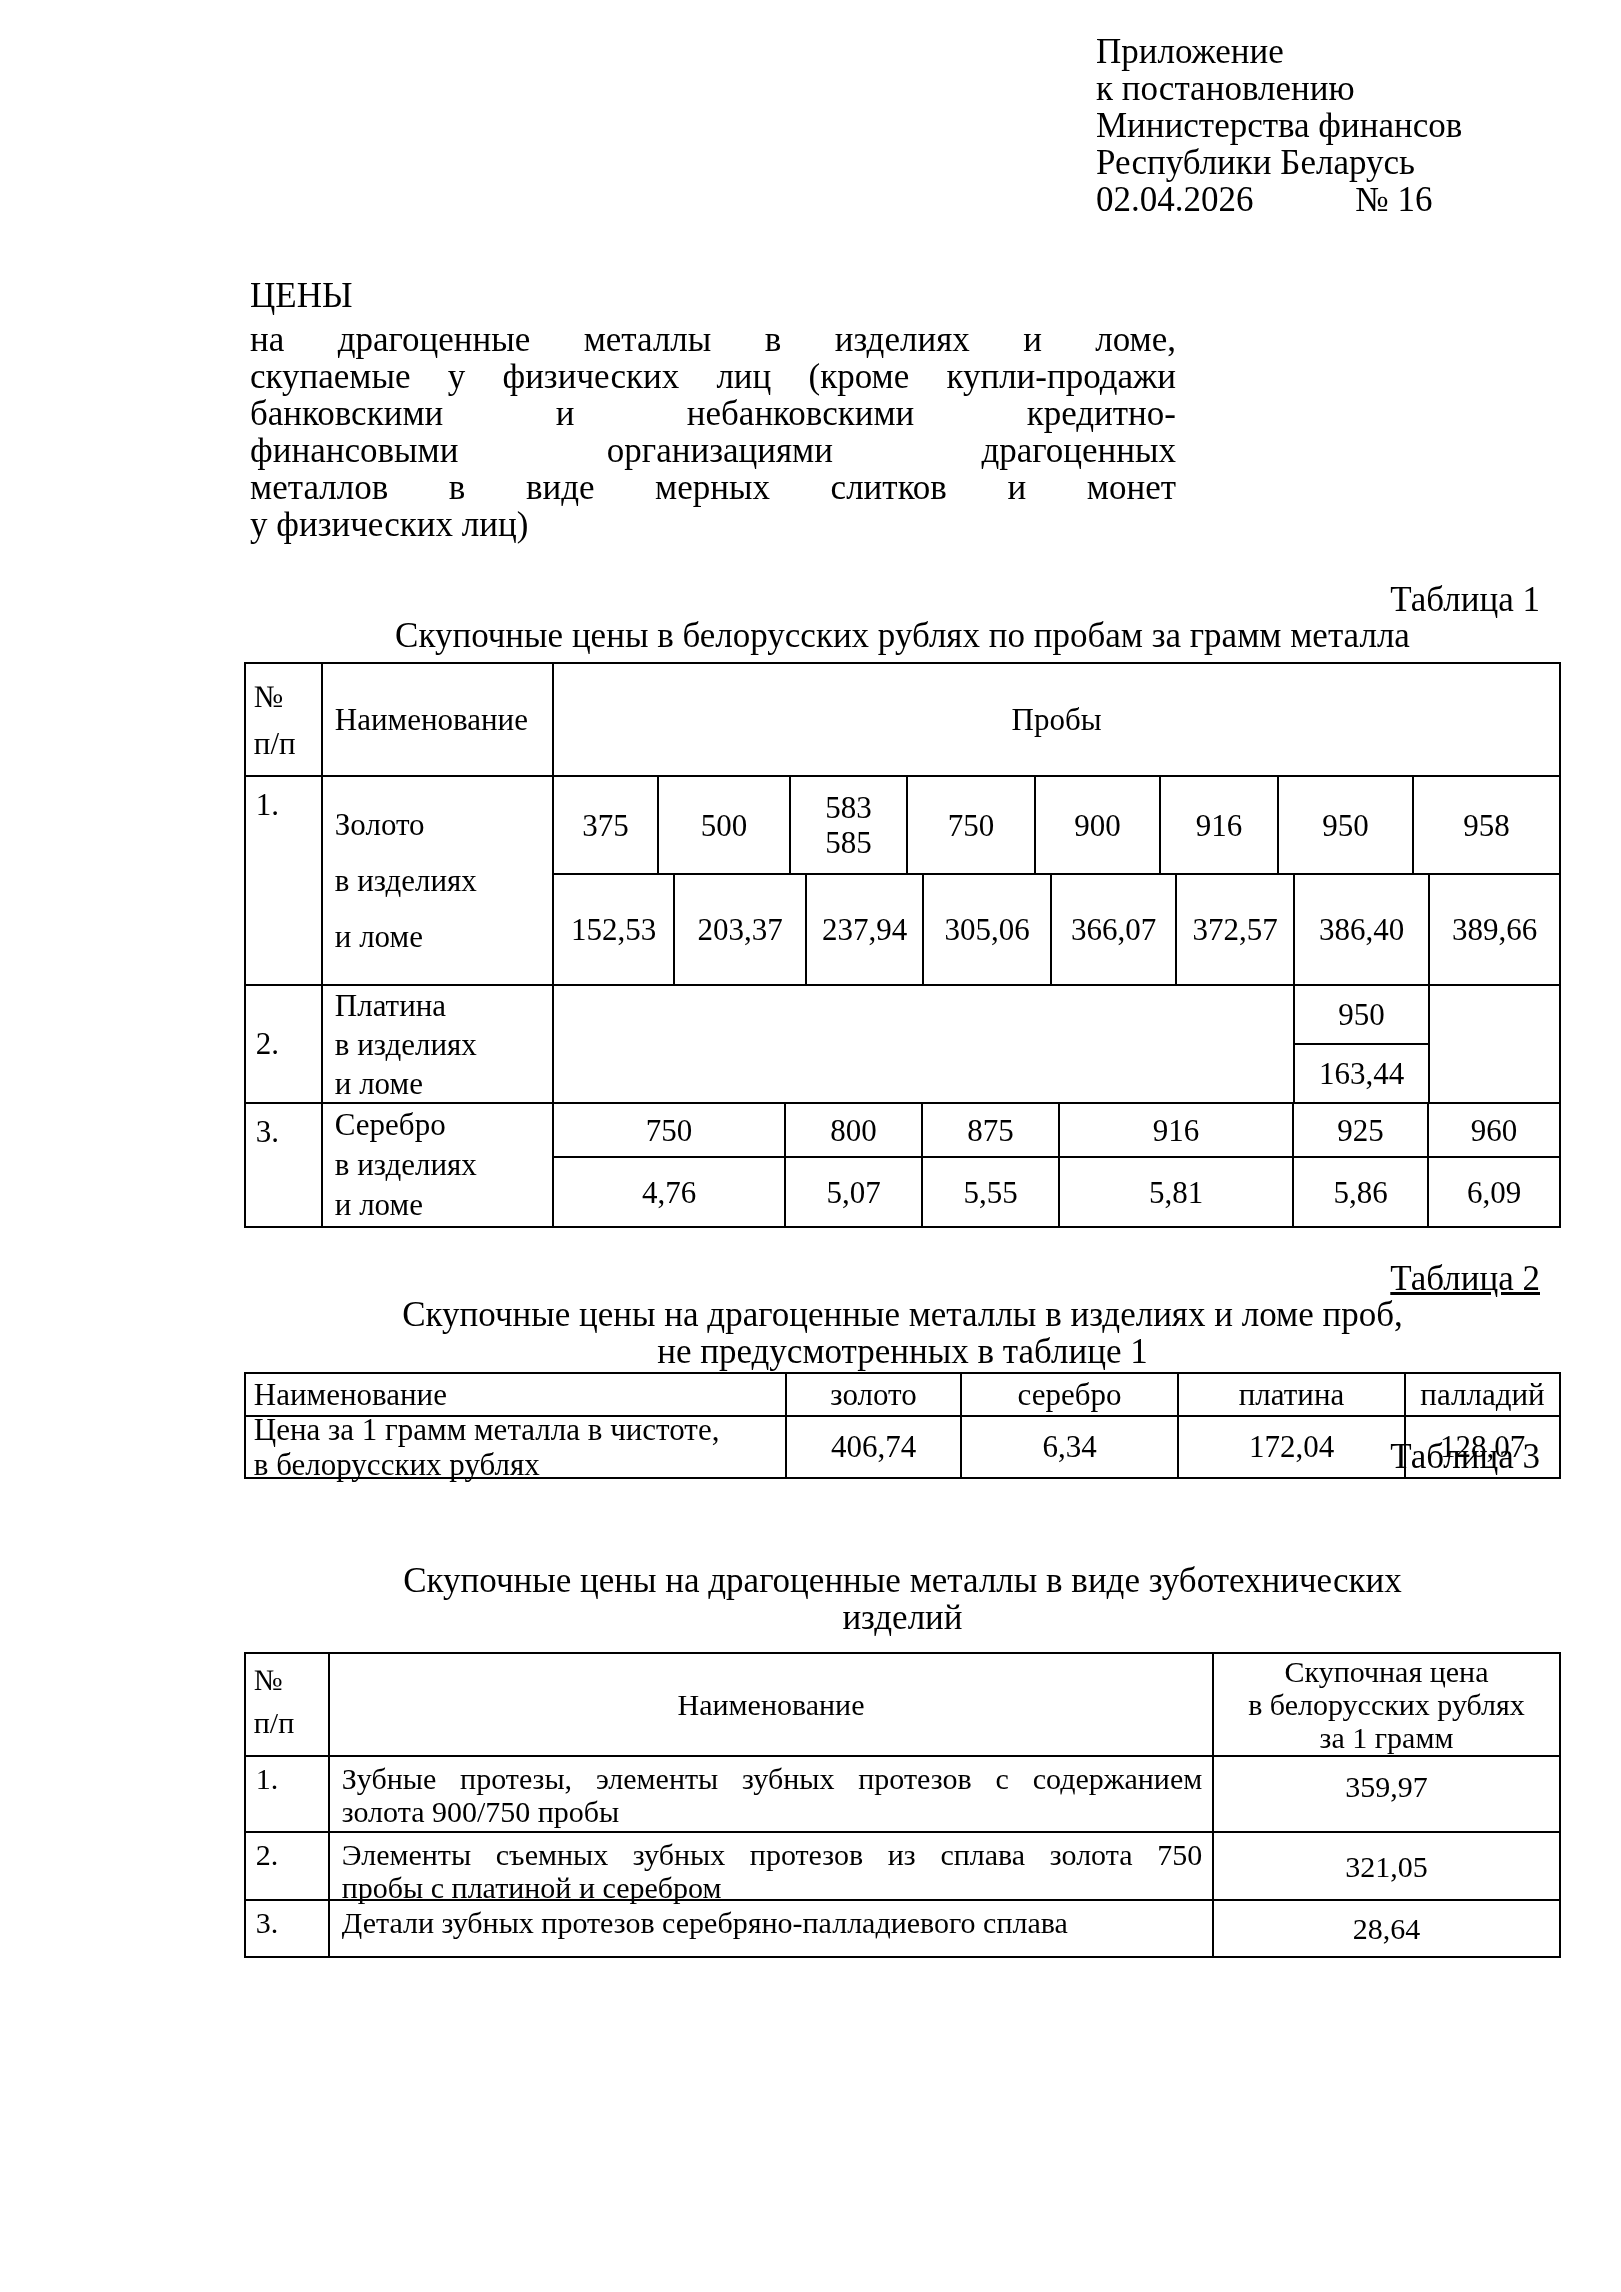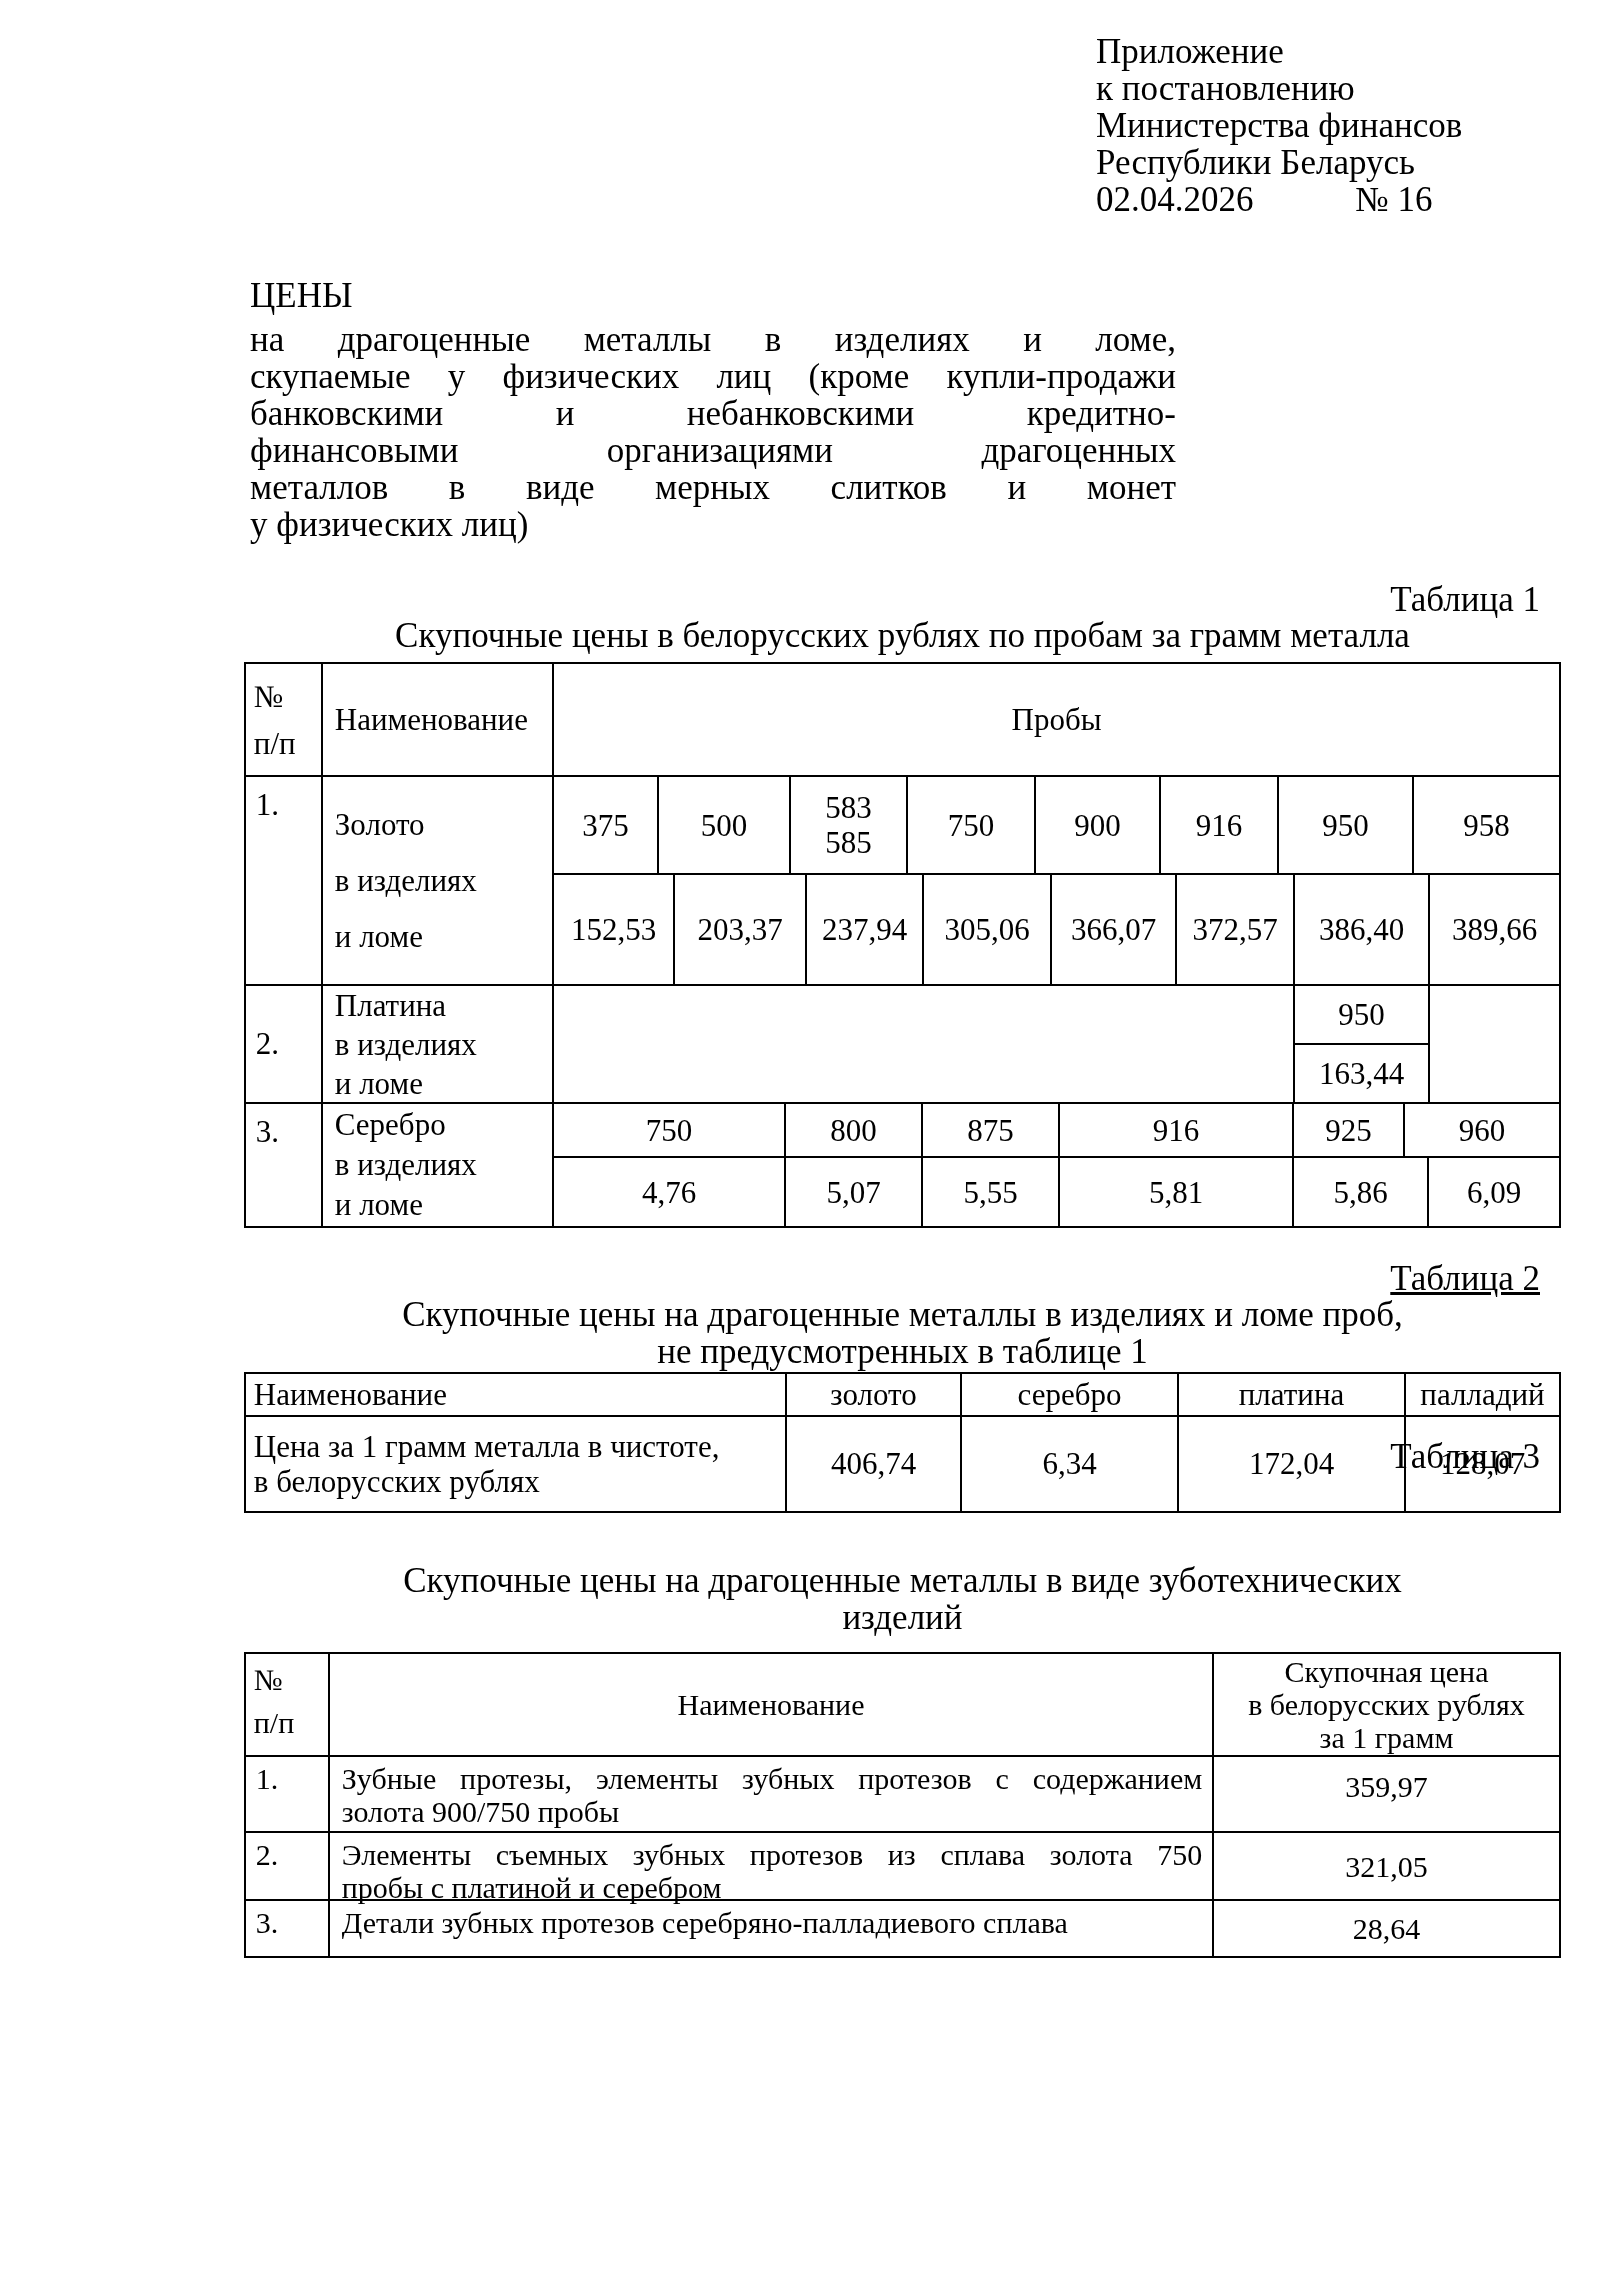--- a/index.html
+++ b/index.html
@@ -56,21 +56,21 @@
   .pl-a{box-sizing:border-box;width:741px;border-right:2px solid #000;}
   .pl-b{box-sizing:border-box;width:135px;border-right:2px solid #000;display:flex;flex-direction:column;}
   .pl-b-top{box-sizing:border-box;height:59px;border-bottom:2px solid #000;display:flex;
             align-items:center;justify-content:center;}
   .pl-b-bot{flex:1;display:flex;align-items:center;justify-content:center;}
   .pl-c{flex:1;}
 
   
   .t2{top:1372px;}
   .t2 .hrow{height:43px;}
-  .t2 .drow{height:94px;}
+  .t2 .drow{height:60px;}
   .t2 .c-n{width:541px;align-items:flex-start;text-align:left;padding-left:7.8px;line-height:35px;}
   .t2 .w-au{width:175px;}
   .t2 .w-ag{width:217px;}
   .t2 .w-pt{width:227px;}
   .t2 .w-pd{flex:1;}
 
   
   .t3{top:1652px;font-size:30px;line-height:33px;}
   .t3 .hrow{height:103px;}
   .t3 .r1{height:76px;}
@@ -181,21 +181,21 @@
         <div>Серебро</div>
         <div>в изделиях</div>
         <div>и ломе</div>
       </div>
       <div class="parea">
         <div class="psub psub-top s">
           <div class="pcell" style="width:232px">750</div>
           <div class="pcell" style="width:137px">800</div>
           <div class="pcell" style="width:137px">875</div>
           <div class="pcell" style="width:234px">916</div>
-          <div class="pcell" style="width:111px">925</div>
+          <div class="pcell" style="width:135px">925</div>
           <div class="pcell nbr">960</div>
         </div>
         <div class="psub psub-bot">
           <div class="pcell" style="width:232px">4,76</div>
           <div class="pcell" style="width:137px">5,07</div>
           <div class="pcell" style="width:137px">5,55</div>
           <div class="pcell" style="width:234px">5,81</div>
           <div class="pcell" style="width:135px">5,86</div>
           <div class="pcell nbr">6,09</div>
         </div>

